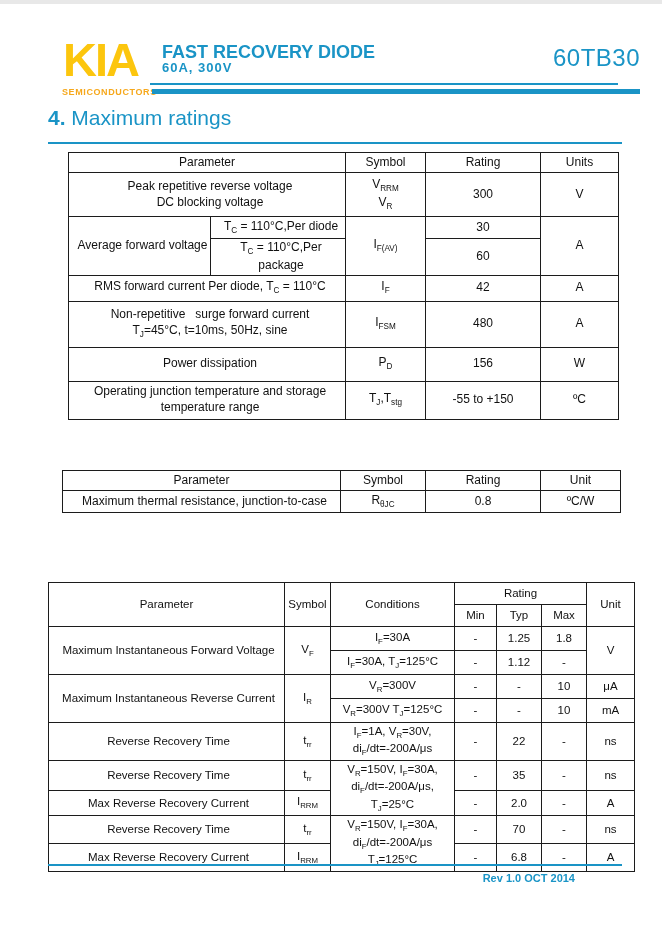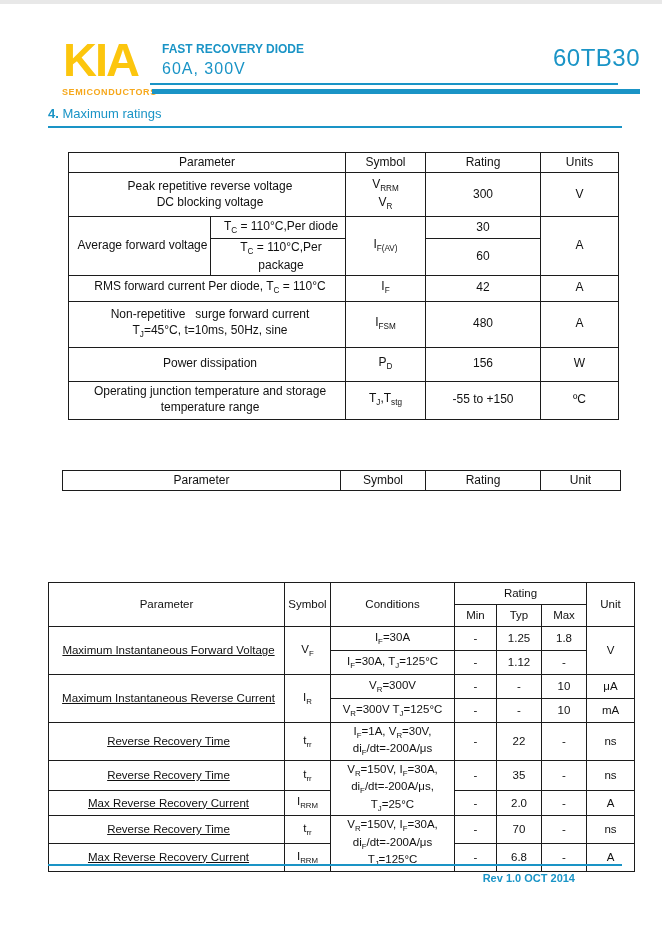--- a/index.html
+++ b/index.html
@@ -15,56 +15,56 @@
     font-size:47px; font-weight:bold; letter-spacing:-2px;
     color:var(--logo-yellow,#FCC60E);
   }
   .logo-sub {
     position:absolute; left:62px; top:83px;
     font-size:9px; font-weight:bold; letter-spacing:0.6px;
     color:var(--logo-orange,#F6A81C);
   }
   .prod-title {
     position:absolute; left:162px; top:38px;
-    font-size:12px; font-weight:bold; color:var(--accent,#1A94C6);
+    font-size:18px; font-weight:bold; color:var(--accent,#1A94C6);
   }
   .prod-spec {
     position:absolute; left:162px; top:56px;
-    font-size:16px; font-weight:normal; letter-spacing:1px;
+    font-size:13px; font-weight:bold; letter-spacing:1px;
     color:var(--accent,#1A94C6);
   }
   .part-no {
     position:absolute; right:22px; top:40px;
     font-size:24px; color:var(--accent,#1A94C6); letter-spacing:0.5px;
   }
   .hline-thin  { position:absolute; left:150px; top:79px; width:468px; height:2px; background:var(--accent,#1A94C6); }
   .hline-thick { position:absolute; left:152px; top:85px; width:488px; height:5px; background:var(--accent,#1A94C6); }
 
   
   .section {
     position:absolute; left:48px; width:574px;
-    color:var(--accent,#1A94C6); font-size:13px;
-    border-bottom:2px solid var(--accent,#1A94C6); padding-bottom:5px;
+    color:var(--accent,#1A94C6); font-size:21px;
+    border-bottom:2px solid var(--accent,#1A94C6); padding-bottom:12px;
   }
   .sec4 { top:102px; } .sec5 { top:415px; } .sec6 { top:534px; }
   .sec-no { font-weight:bold; }
 
   
   table { border-collapse:collapse; position:absolute; table-layout:fixed; background:#fff; }
   th, td {
     border:1px solid #1c1c1c; font-weight:normal;
     text-align:center; vertical-align:middle;
     font-size:12px; padding:1px 2px; line-height:1.3;
   }
   td.left { text-align:center; padding-left:8px; }
   .t1 { left:68px; top:148px; width:550px; }
   .t2 { left:62px; top:466px; width:558px; }
   .t3 { left:48px; top:578px; width:586px; }
   .t3 th, .t3 td { font-size:11.5px; padding:1px 2px; }
-  .t3 td.left { padding-left:6px;text-decoration:underline; }
+  .t3 td.left { padding-left:6px; }
   sub { font-size:0.68em; }
 
   
   .footer-line { position:absolute; left:48px; top:860px; width:574px; height:2px; background:var(--accent,#1A94C6); }
   .footer-page { position:absolute; left:48px; top:868px; width:574px; text-align:center;
                  color:var(--accent,#1A94C6); font-weight:bold; font-size:11px; }
   .footer-rev  { position:absolute; right:87px; top:868px;
                  color:var(--accent,#1A94C6); font-weight:bold; font-size:11px; }
 </style>
 </head>
@@ -151,20 +151,26 @@
         <col style="width:85px">
         <col style="width:115px">
         <col style="width:80px">
       </colgroup>
     <tbody>
         <tr style="height:20px">
       <th>Parameter</th>
       <th>Symbol</th>
       <th>Rating</th>
       <th>Unit</th>
+    </tr>
+    <tr style="height:22px">
+      <td class="left">Maximum thermal resistance, junction-to-case</td>
+      <td>R<sub>θJC</sub></td>
+      <td>0.8</td>
+      <td>ºC/W</td>
     </tr>
   </tbody>
     </table>
 
 
   <table class="t3">
     <colgroup>
         <col style="width:236px">
         <col style="width:46px">
         <col style="width:124px">

